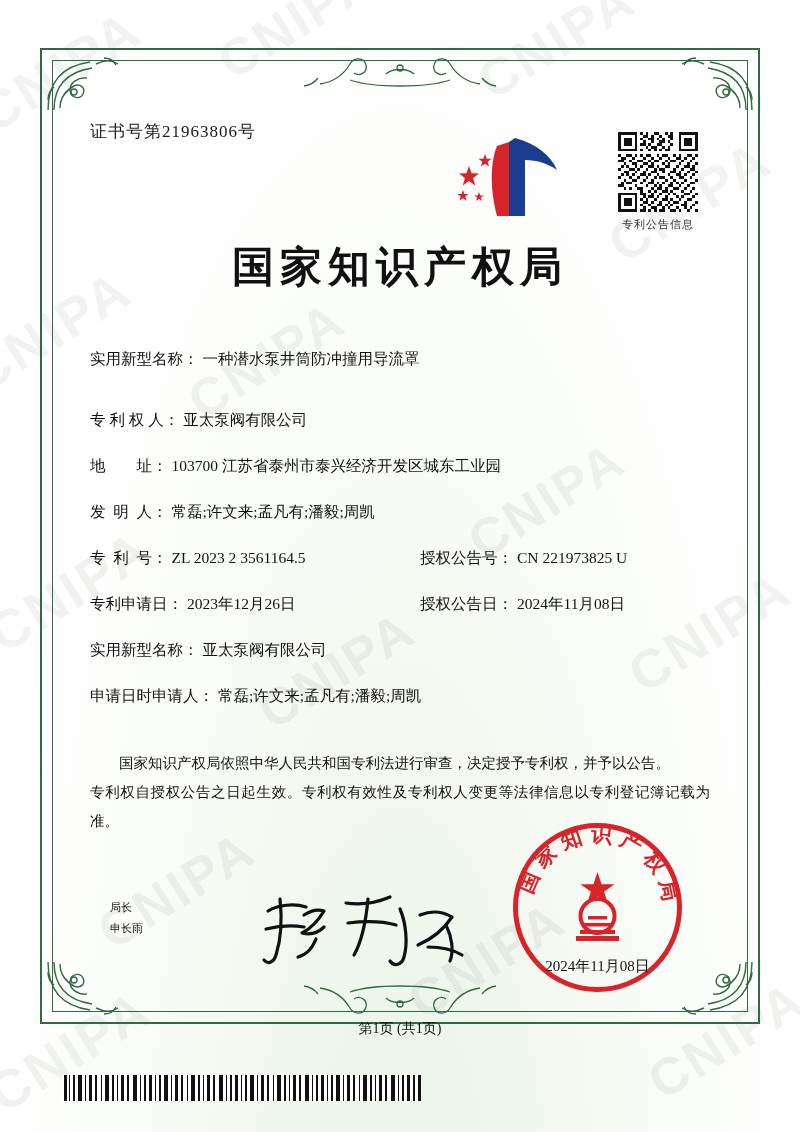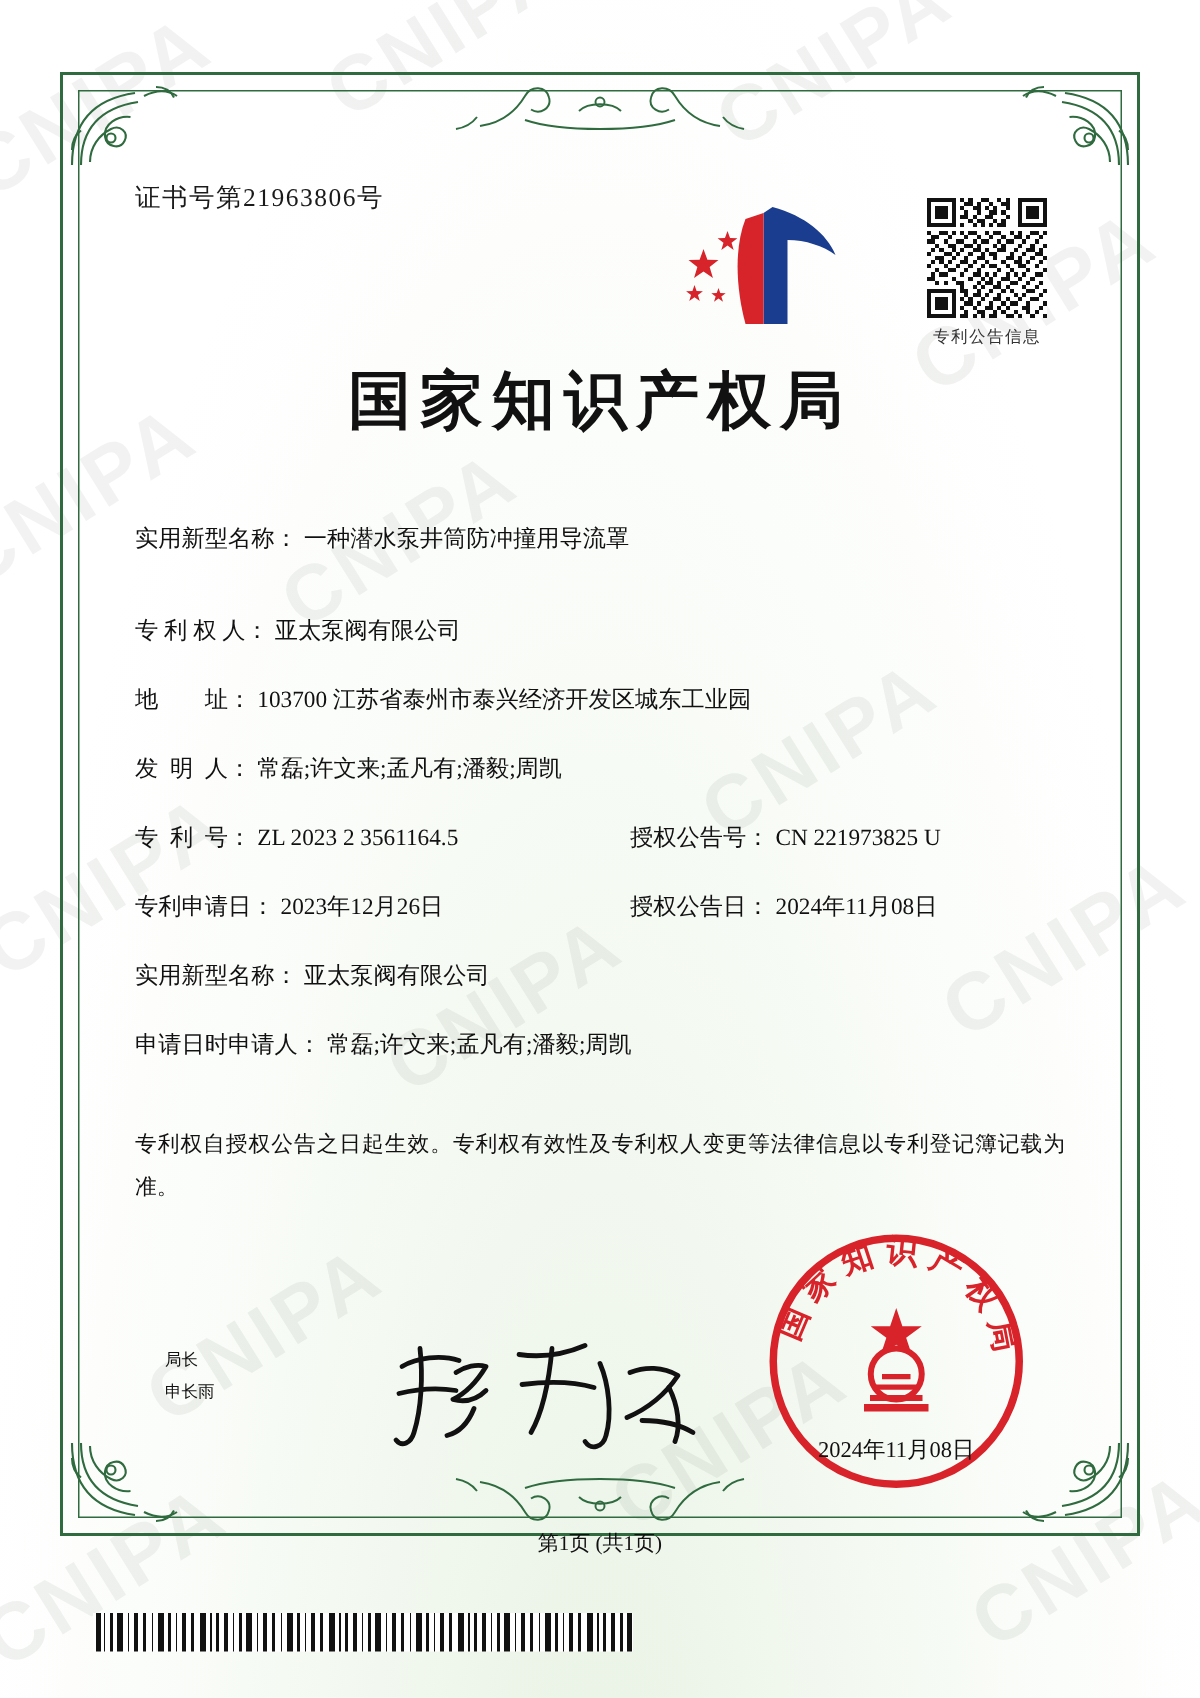--- a/index.html
+++ b/index.html
@@ -518,20 +518,21 @@
       </div>
 
       <div class="row">
         <span class="lbl">申请日时申请人：</span>
         <span class="val">常磊;许文来;孟凡有;潘毅;周凯</span>
       </div>
 
     </div>
 
     <div class="statement">
+      <p class="indent">国家知识产权局依照中华人民共和国专利法进行审查，决定授予专利权，并予以公告。</p>
       <p>专利权自授权公告之日起生效。专利权有效性及专利权人变更等法律信息以专利登记簿记载为准。</p>
     </div>
 
   </div>
 
   <div class="sig-area">
     <div class="sig-label">
       <div>局长</div>
       <div>申长雨</div>
     </div>

